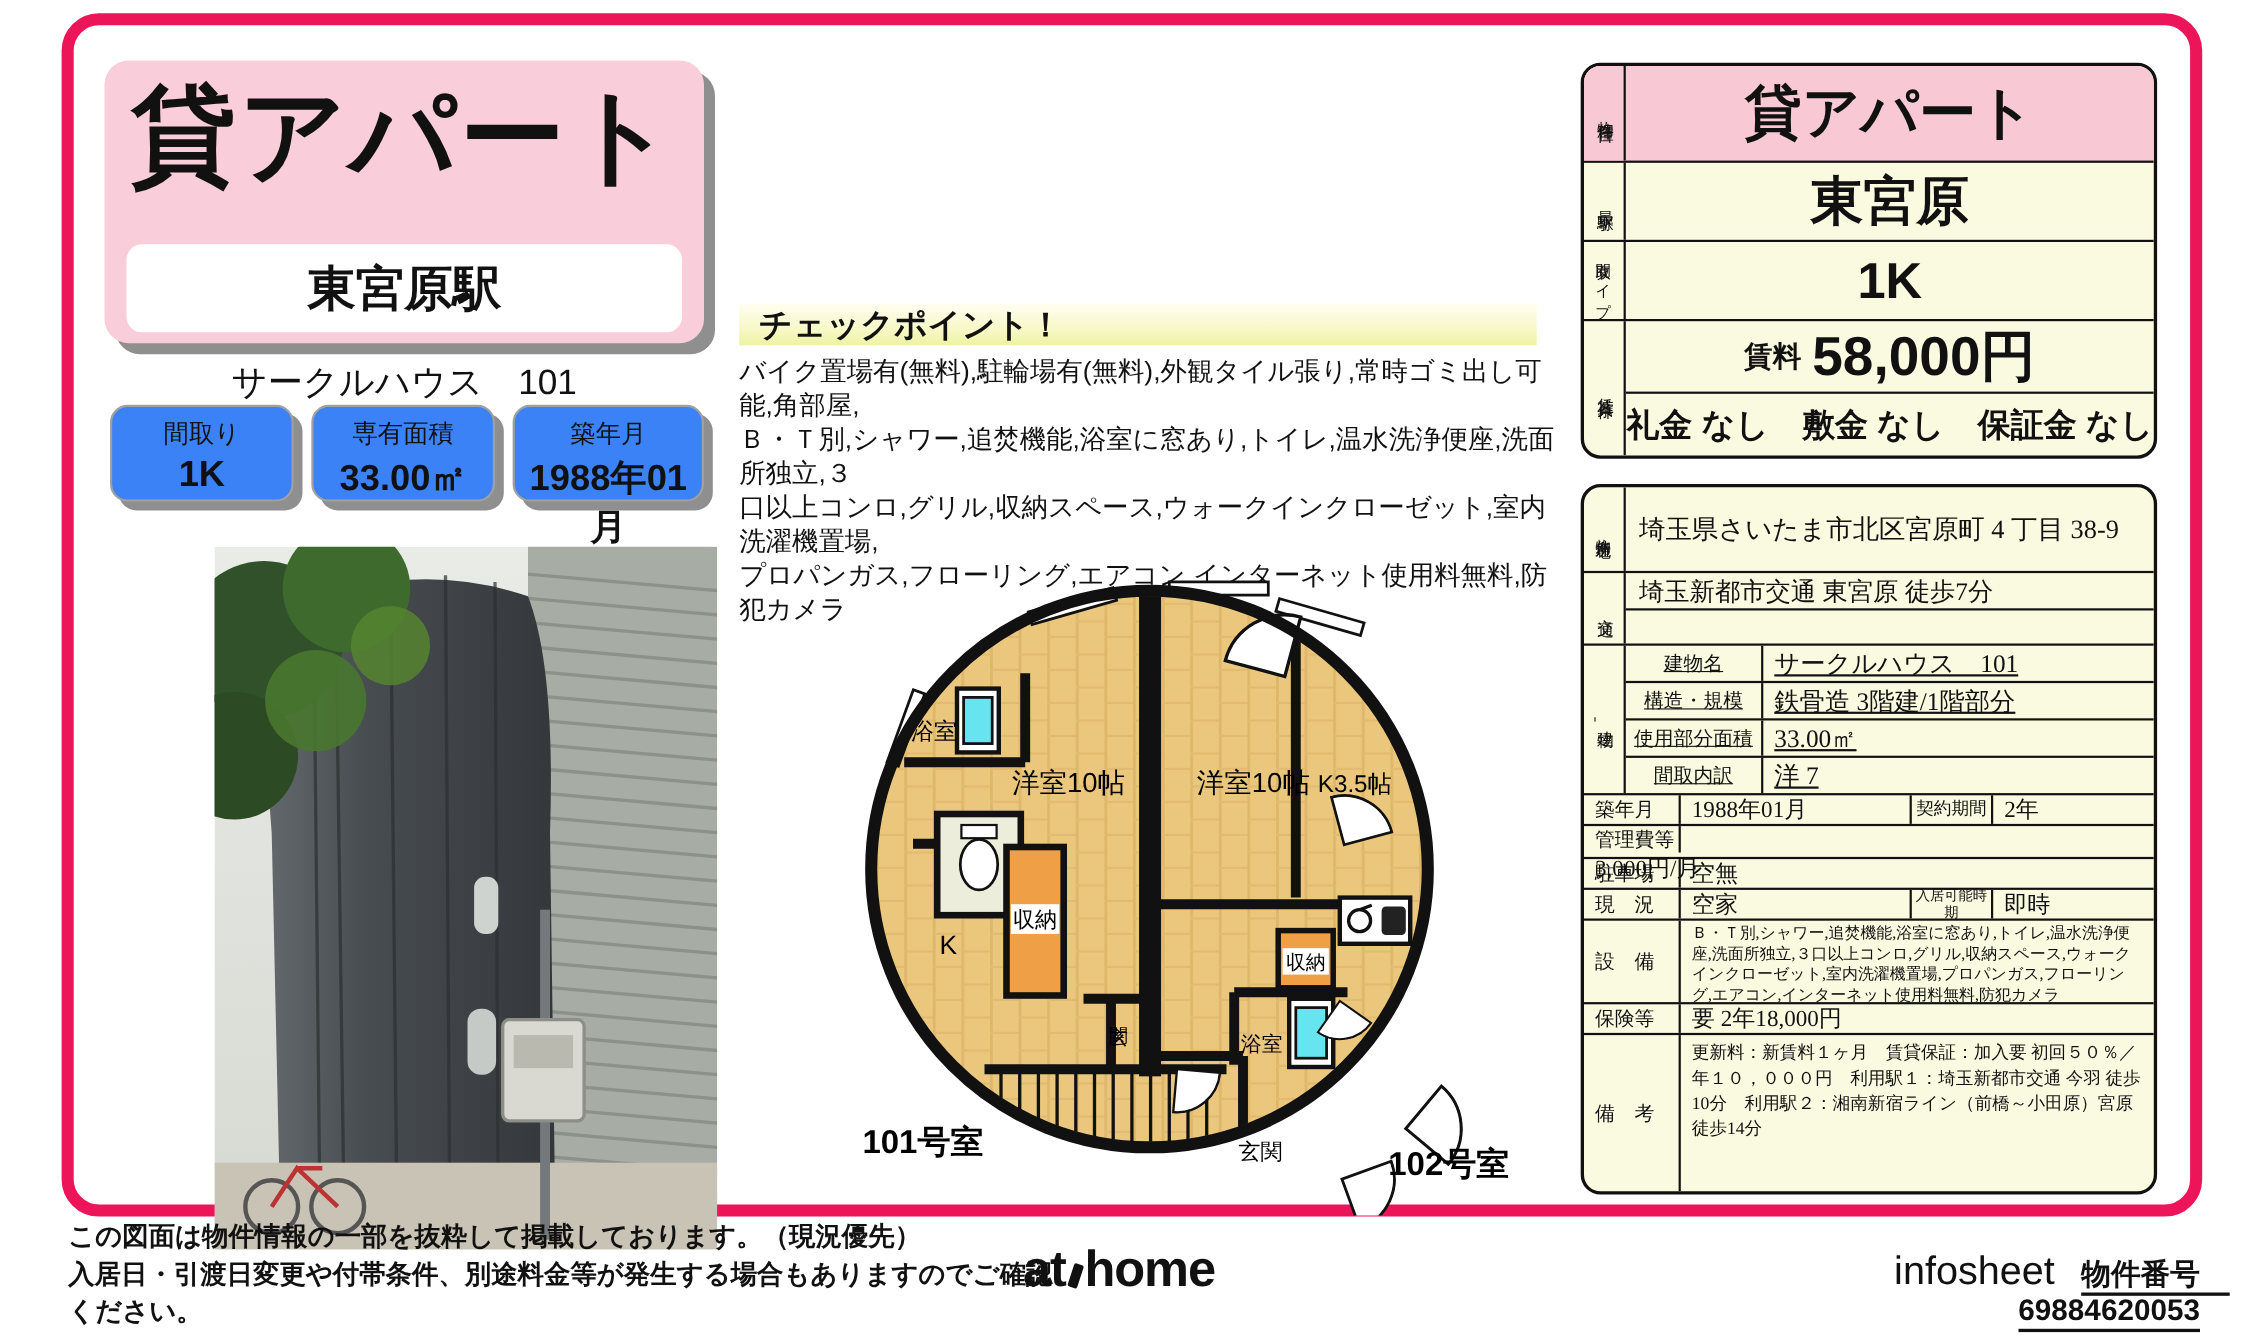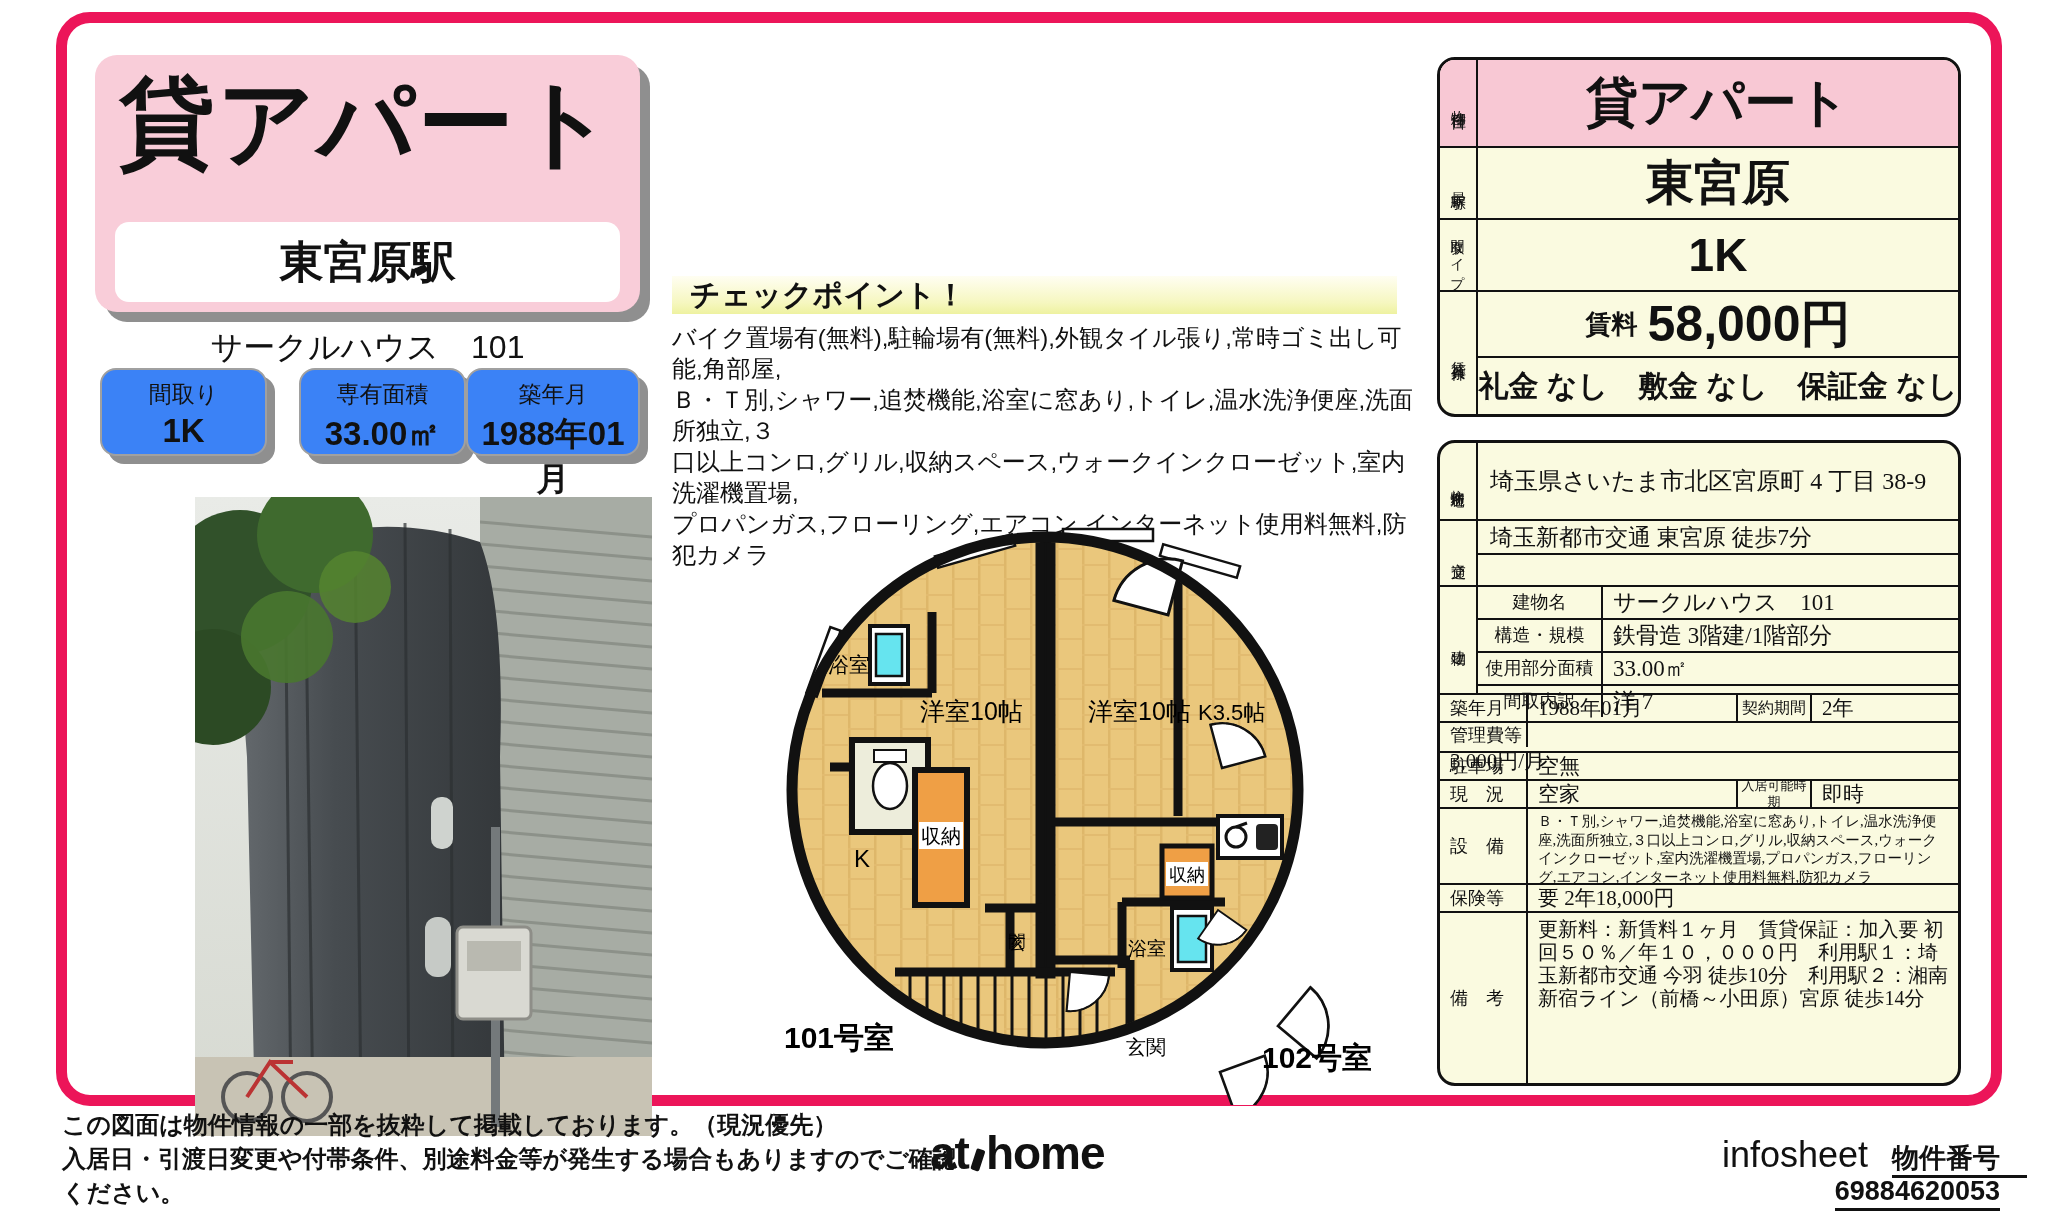--- a/index.html
+++ b/index.html
@@ -13,21 +13,21 @@
   .title-box{left:95px;top:55px;width:545px;height:257px;background:#f9cdd9;
              border-radius:22px;box-shadow:10px 10px 0 #8f8f8f;}
   .title-main{left:95px;top:60px;width:545px;text-align:center;font-size:96px;font-weight:bold;letter-spacing:2px;}
   .station-box{left:115px;top:222px;width:505px;height:80px;background:#fff;border-radius:14px;
                display:flex;align-items:center;justify-content:center;font-size:44px;font-weight:bold;}
   .bname{left:95px;top:326px;width:545px;text-align:center;font-size:32px;}
   .badge{top:368px;height:84px;background:#3b82f6;border:2px solid #a0a0a0;border-radius:16px;
          box-shadow:8px 8px 0 #8f8f8f;text-align:center;}
   .badge .bl{font-size:23px;margin-top:9px;}
   .badge .bv{font-size:33px;font-weight:bold;margin-top:2px;}
-  .b1{left:100px;width:163px;} .b2{left:299px;width:163px;} .b3{left:466px;width:170px;}
+  .b1{left:100px;width:163px;} .b2{left:283px;width:163px;} .b3{left:466px;width:170px;}
   
   .cp-title{left:672px;top:276px;width:725px;height:38px;
             background:linear-gradient(to bottom,#fffef2 0%,#f6f7c0 70%,#eef2a0 100%);
             font-size:30px;font-weight:bold;display:flex;align-items:center;padding-left:18px;box-sizing:border-box;}
   .cp-body{left:672px;top:322px;width:748px;font-size:24px;line-height:31px;}
   
   .f-disc{left:62px;top:1108px;width:900px;font-size:24px;font-weight:bold;line-height:34px;}
   .logo{left:930px;top:1126px;font-size:46px;font-weight:bold;letter-spacing:-1px;}
   .logo .mark{display:inline-block;width:9px;height:22px;background:#111;
               transform:rotate(18deg) translateY(2px);margin:0 3px 0 5px;border-radius:2px;}
@@ -50,41 +50,41 @@
   .rent-line .small{font-size:26px;font-weight:bold;margin-right:10px;}
   .rent-line .big{font-size:50px;font-weight:bold;}
   .dep-line{flex:1;display:flex;align-items:center;justify-content:center;font-size:30px;font-weight:bold;}
   
   .t2{left:1437px;top:440px;width:524px;height:646px;border:3px solid #111;border-radius:18px;
       overflow:hidden;background:#fafae0;display:flex;flex-direction:column;box-sizing:border-box;}
   .t2row{display:flex;border-bottom:2px solid #111;box-sizing:border-box;}
   .t2row:last-child{border-bottom:none;}
   .serif{font-family:"Liberation Serif",serif;}
   .vlabel5{font-size:14px;letter-spacing:1px;}
-  .locrow{height:78px;} .trarow{height:66px;} .bldrow{height:108px;}
+  .locrow{height:78px;} .trarow{height:66px;} .bldrow{height:136px;text-decoration:underline;}
   .loc-val{flex:1;display:flex;align-items:center;padding-left:12px;font-size:24px;}
   .tra-col{flex:1;display:flex;flex-direction:column;}
   .tra1{height:34px;border-bottom:2px solid #111;display:flex;align-items:center;padding-left:12px;font-size:23px;box-sizing:border-box;}
   .tra2{flex:1;}
   .bld-inner{flex:1;display:flex;flex-direction:column;}
   .bld-sub{flex:1;display:flex;border-bottom:2px solid #111;box-sizing:border-box;}
   .bld-sub:last-child{border-bottom:none;}
   .bld-lab{width:125px;border-right:2px solid #111;display:flex;align-items:center;justify-content:center;
            font-size:18px;text-align:center;flex:0 0 auto;line-height:19px;padding:0 6px;box-sizing:border-box;}
   .bld-val{flex:1;display:flex;align-items:center;padding-left:10px;font-size:23px;}
   .hrow{display:flex;border-bottom:2px solid #111;box-sizing:border-box;}
   .hlab{width:88px;border-right:2px solid #111;display:flex;align-items:center;padding-left:10px;
         font-size:18px;flex:0 0 auto;box-sizing:border-box;}
   .hval{flex:1;display:flex;align-items:center;padding-left:10px;font-size:21px;}
   .hlab2{width:76px;border-left:2px solid #111;border-right:2px solid #111;display:flex;align-items:center;
          justify-content:center;font-size:16px;text-align:center;line-height:16px;flex:0 0 auto;box-sizing:border-box;}
   .hval2{width:146px;display:flex;align-items:center;padding-left:10px;font-size:21px;flex:0 0 auto;box-sizing:border-box;}
   .r28{height:28px;} .r30{height:30px;flex-direction:column;}
   .equiprow{height:76px;} .equiprow .hval{font-size:14.5px;line-height:18.6px;align-items:flex-start;padding-top:3px;padding-right:8px;display:block;}
-  .notesrow{flex:1;} .notesrow .hval{font-size:20px;line-height:23px;align-items:flex-start;padding-top:5px;padding-right:8px;display:block;}
+  .notesrow{flex:1;} .notesrow .hval{font-size:16px;line-height:23px;align-items:flex-start;padding-top:5px;padding-right:8px;display:block;}
   
   .plan{left:770px;top:520px;}
   .photo{left:195px;top:497px;width:457px;height:639px;}
   svg text{font-family:"Liberation Sans",sans-serif;}
   .vtext{writing-mode:vertical-rl;text-orientation:upright;}
 </style>
 </head>
 <body>
 
 <div class="abs frame"></div>

